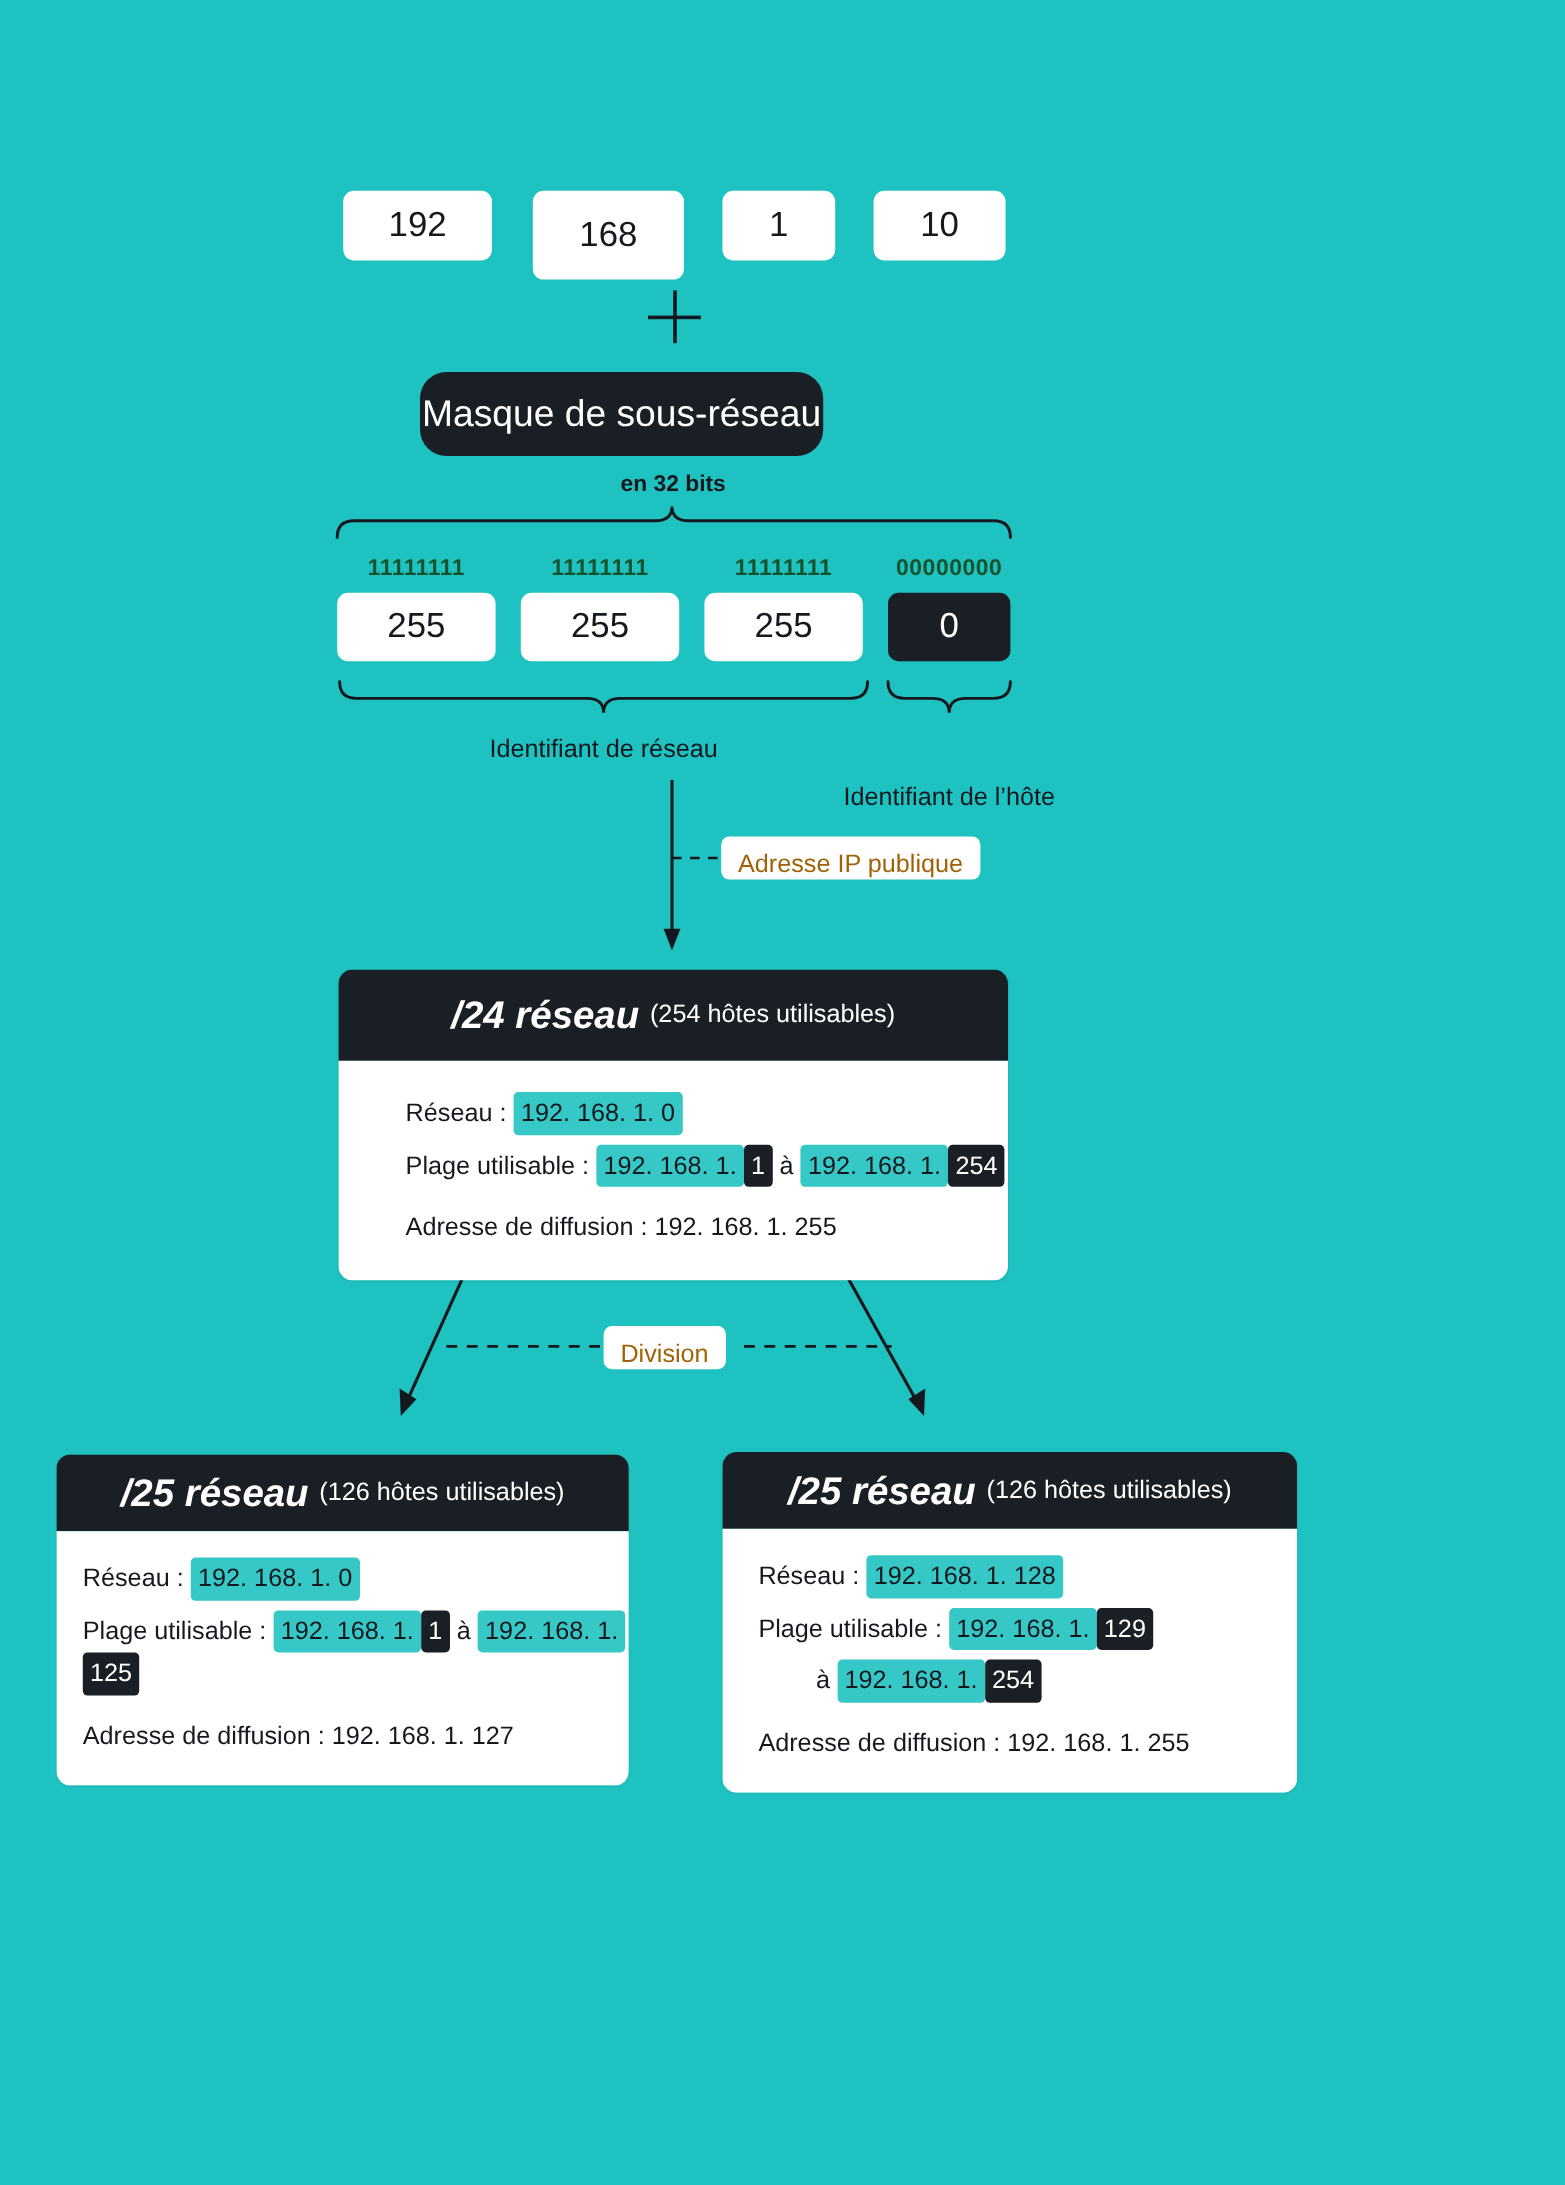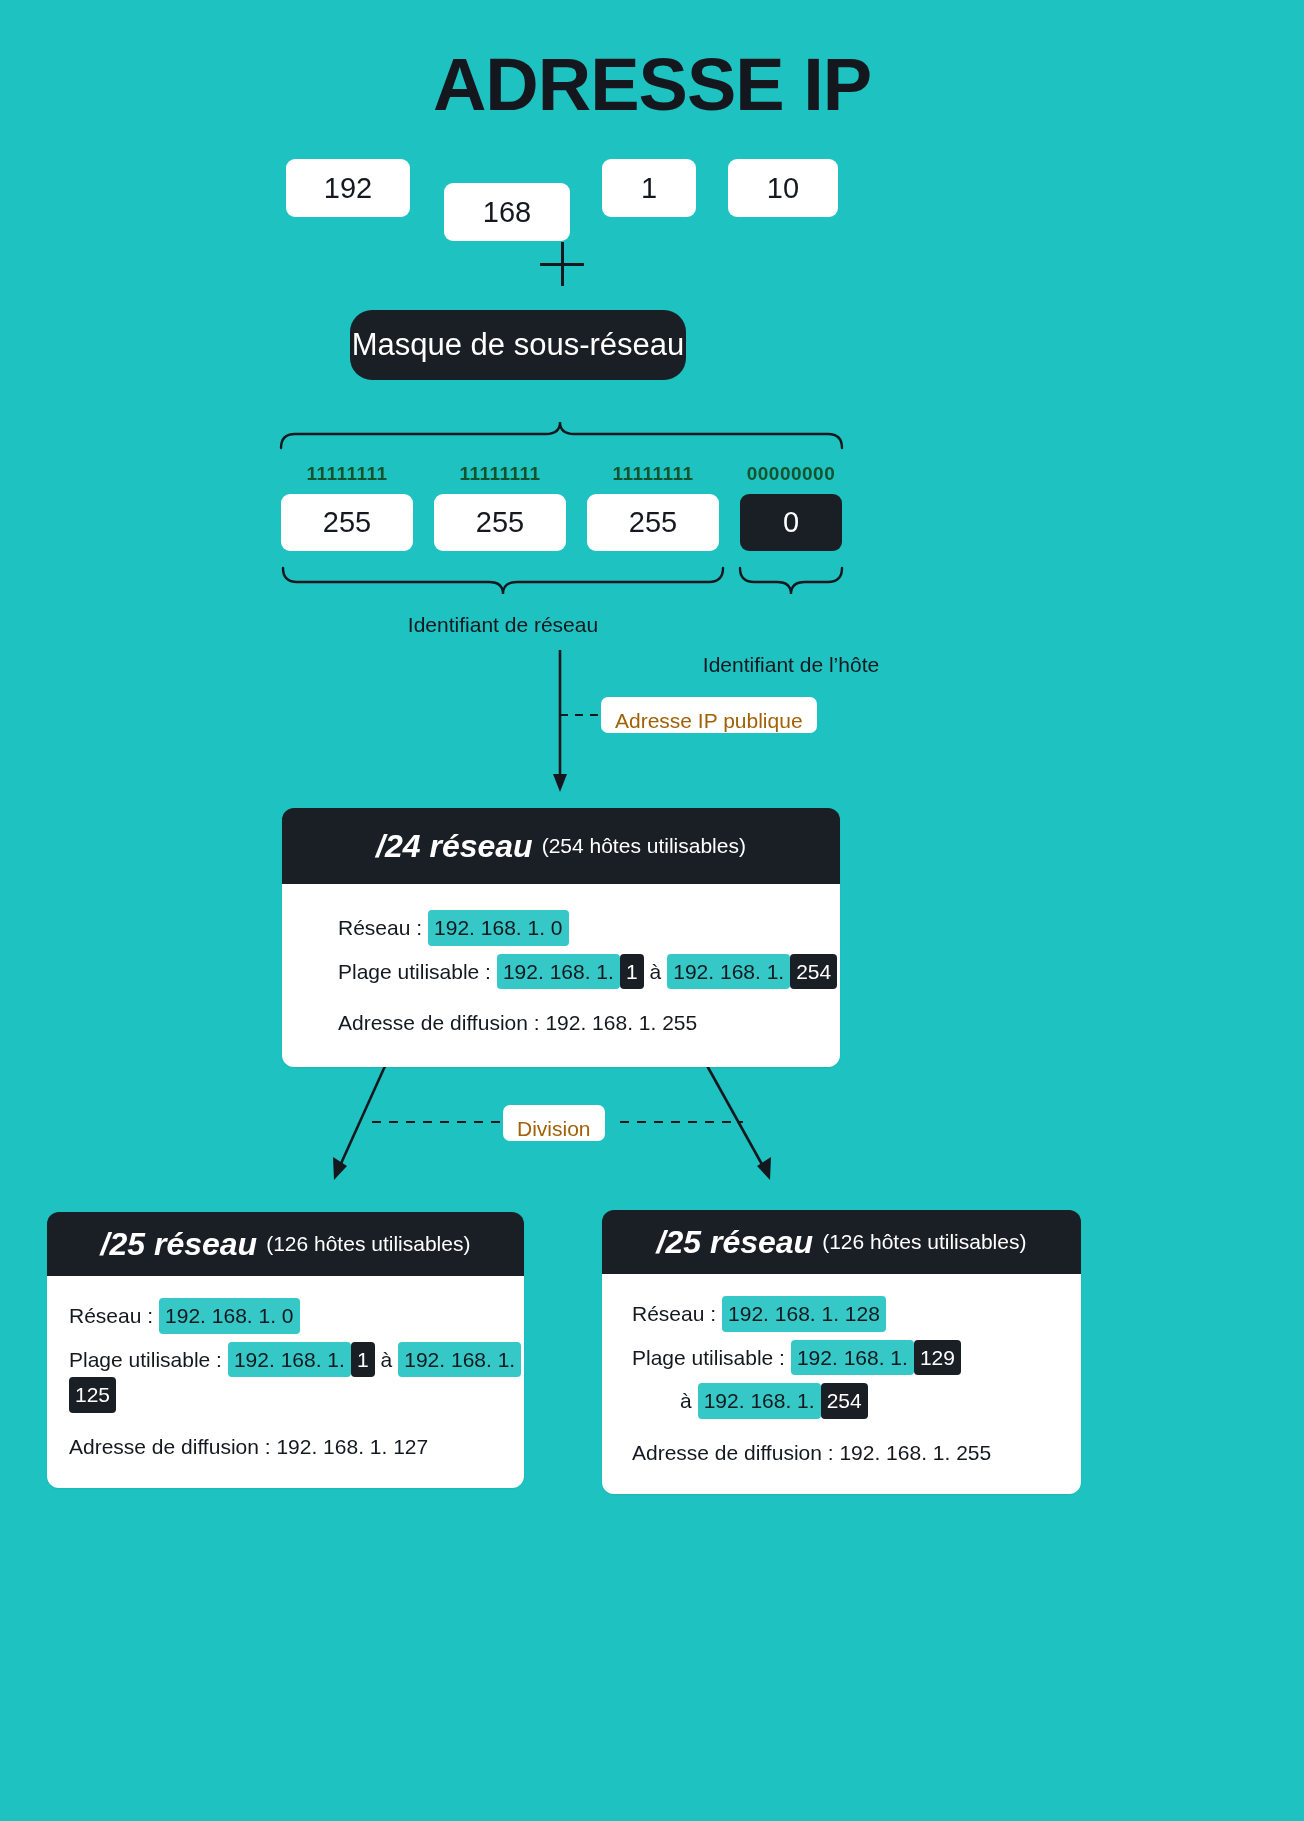--- a/index.html
+++ b/index.html
@@ -99,40 +99,40 @@
   #card25a .card-head,#card25b .card-head{height:64px;}
   #card25a .card-body,#card25b .card-body{padding:22px 0 26px 22px;}
   #card25b .card-body{padding-left:30px;}
   .indent{padding-left:42px;}
 </style>
 </head>
 <body>
 
 <div class="stage">
 
-  <div class="title">ADRESSE IP</div>
 
   <div class="wbox" style="left:286px;top:159px;width:124px;height:58px;">
     <span>192</span>
   </div>
-  <div class="wbox" style="left:444px;top:159px;width:126px;height:58px;margin-top:24px;">
+  <div class="wbox" style="left:444px;top:159px;width:126px;height:74px;">
     <span>168</span>
   </div>
   <div class="wbox" style="left:602px;top:159px;width:94px;height:58px;">
     <span>1</span>
   </div>
   <div class="wbox" style="left:728px;top:159px;width:110px;height:58px;">
     <span>10</span>
   </div>
 
   <div class="plus"></div>
 
   <div class="maskpill">
     <span>Masque de sous-réseau</span>
   </div>
+  <div class="en32">en 32 bits</div>
 
   <div class="bin" style="left:281px;top:463px;width:132px;">11111111</div>
   <div class="bin" style="left:434px;top:463px;width:132px;">11111111</div>
   <div class="bin" style="left:587px;top:463px;width:132px;">11111111</div>
   <div class="bin" style="left:725px;top:463px;width:132px;">00000000</div>
 
   <div class="wbox" style="left:281px;top:494px;width:132px;height:57px;">
     <span>255</span>
   </div>
   <div class="wbox" style="left:434px;top:494px;width:132px;height:57px;">

